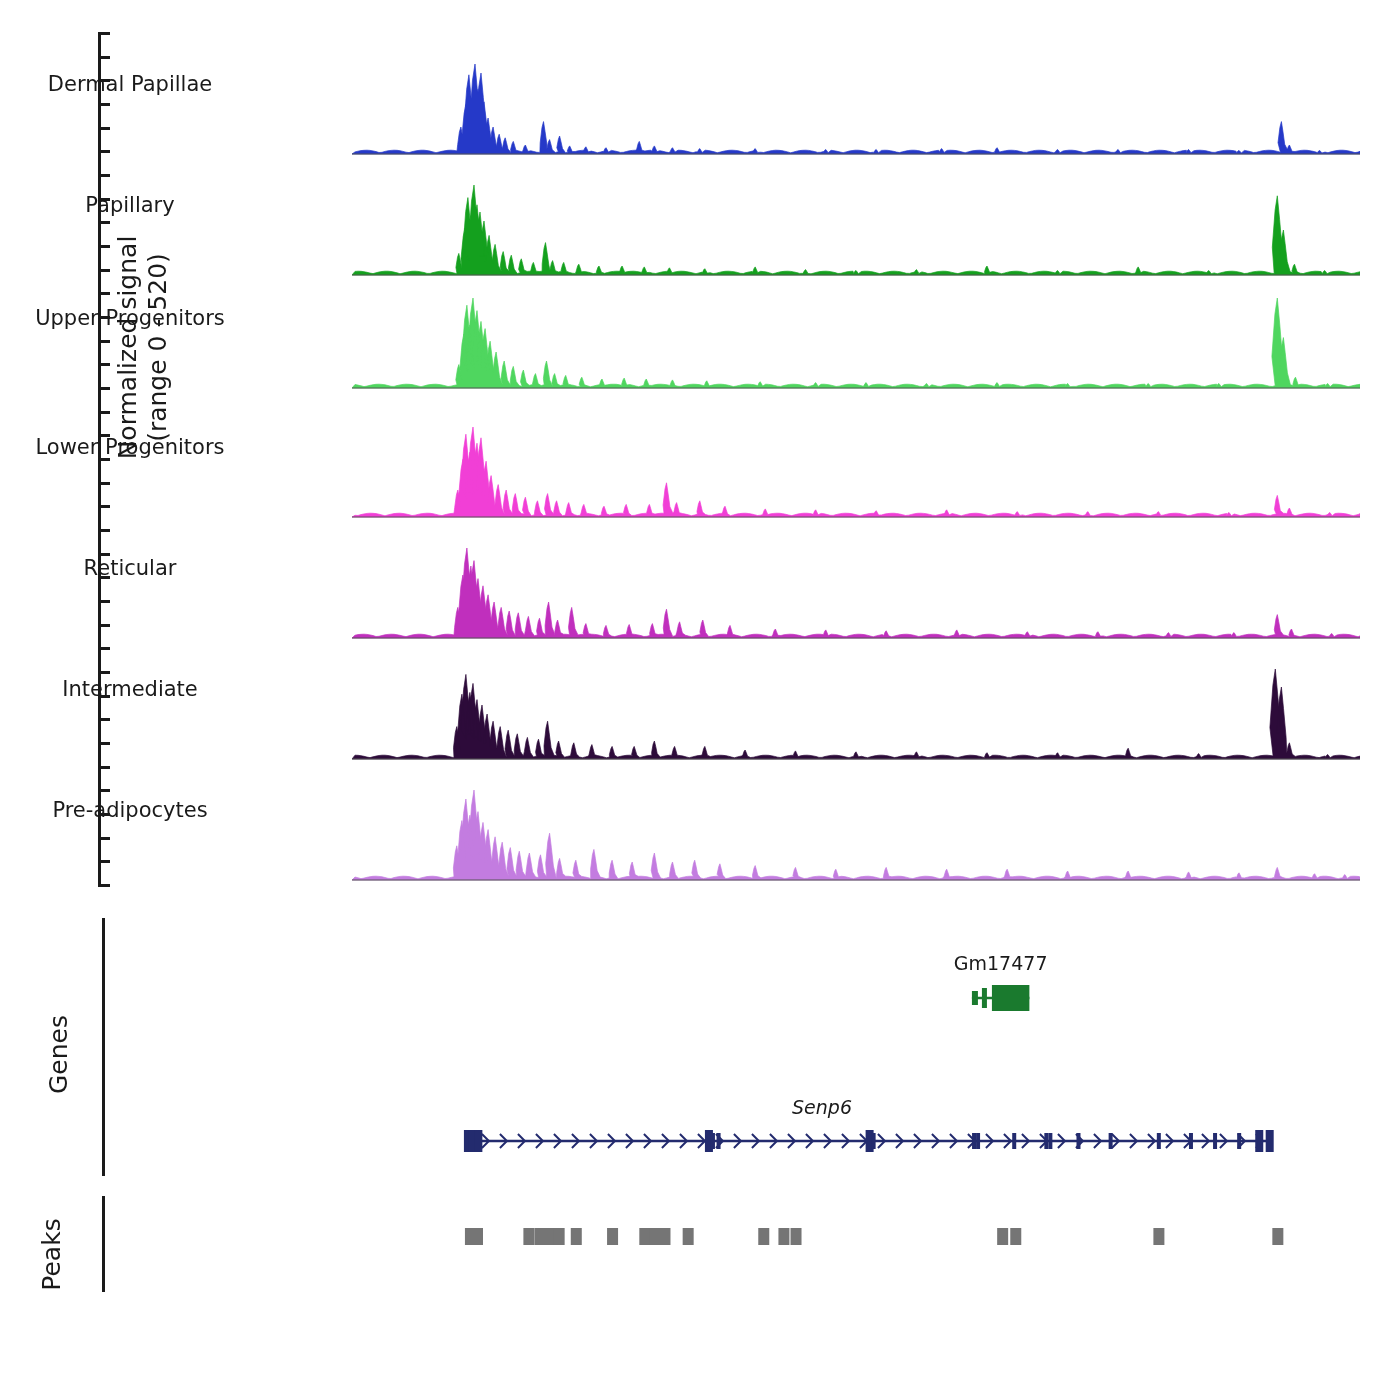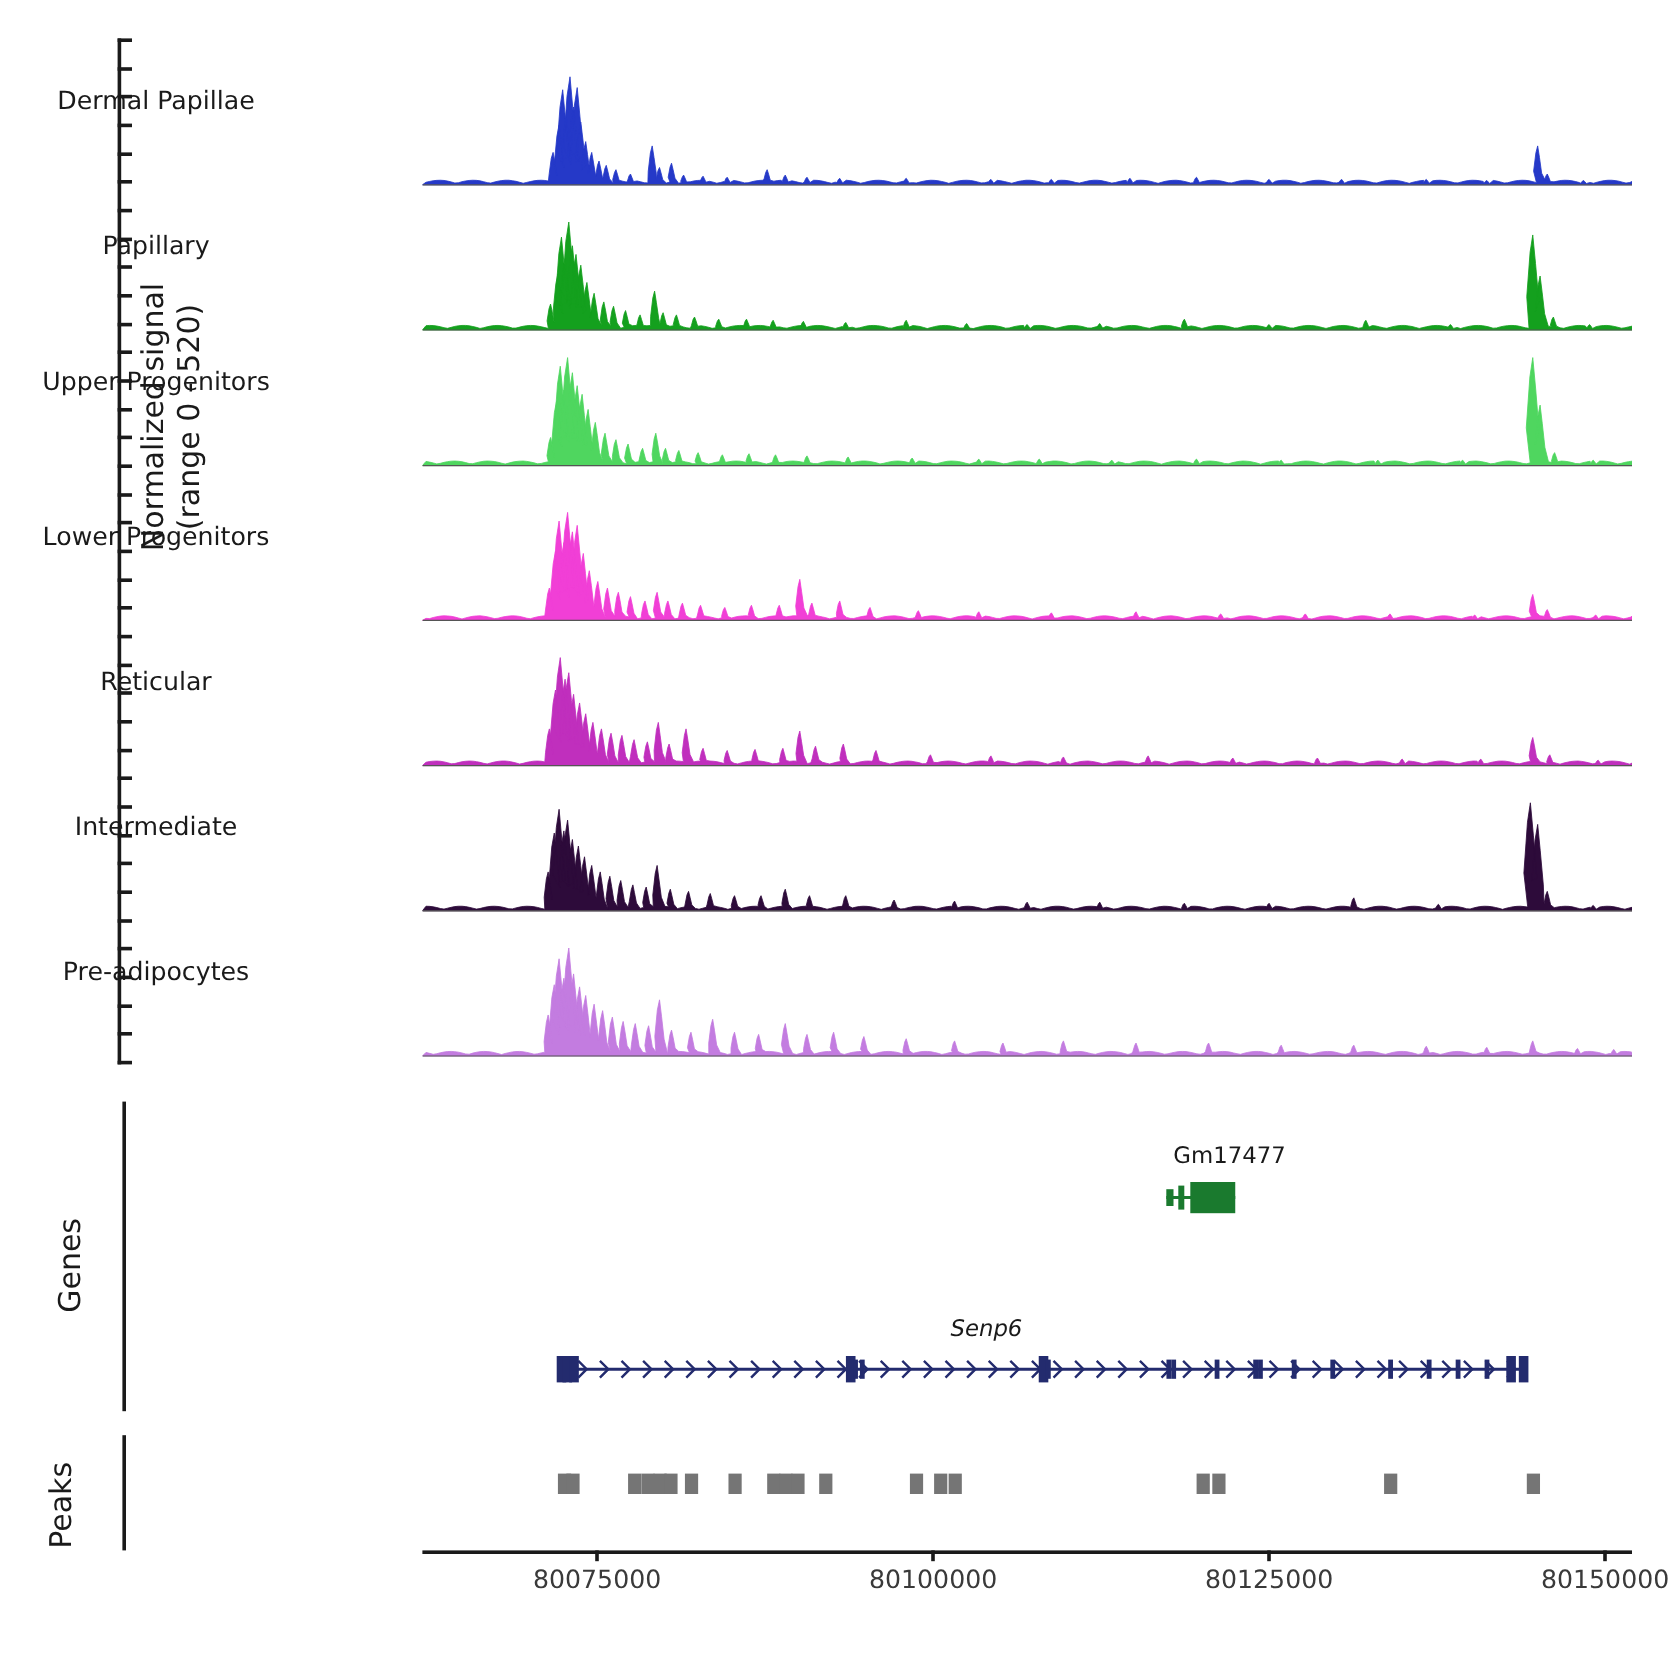--- a/index.html
+++ b/index.html
@@ -247,21 +247,21 @@
         <div class="track-name" style="top:14px;">Pre-adipocytes</div>
         <svg width="1008" height="100" viewBox="0 0 1008 100">
           <path d="M0.0,96.0 L3.0,93.0 L6.0,93.8 L9.0,94.6 L12.0,94.1 L15.0,93.3 L18.0,92.7 L21.0,92.3 L24.0,92.2 L27.0,92.4 L30.0,92.8 L33.0,93.5 L36.0,94.3 L39.0,94.5 L42.0,93.6 L45.0,92.9 L48.0,92.4 L51.0,92.2 L54.0,92.3 L57.0,92.6 L60.0,93.2 L63.0,94.0 L66.0,94.8 L69.0,93.9 L72.0,93.2 L75.0,92.6 L78.0,92.3 L81.0,92.2 L84.0,92.5 L87.0,93.0 L90.0,93.7 L93.0,94.5 L96.0,94.2 L99.0,93.4 L102.0,92.8 L101.4,84.0 L103.3,68.0 L104.8,61.8 L106.4,72.1 L108.2,85.7 L105.6,75.2 L107.9,47.3 L109.9,36.6 L111.8,54.4 L114.2,78.2 L108.8,67.7 L111.6,29.6 L113.9,15.0 L116.2,39.3 L119.0,71.7 L113.4,73.3 L115.9,42.9 L117.9,31.2 L120.0,50.6 L122.4,76.6 L116.6,64.5 L119.5,22.2 L122.0,6.0 L124.4,33.0 L127.4,69.0 L121.4,72.1 L123.9,39.9 L126.0,27.6 L128.1,48.1 L130.6,75.5 L126.8,75.8 L129.1,48.8 L131.0,38.4 L133.0,55.7 L135.3,78.7 L132.1,78.4 L134.3,54.7 L136.1,45.6 L137.9,60.7 L140.1,80.9 L139.4,80.9 L141.5,60.6 L143.1,52.8 L144.8,65.8 L146.9,83.0 L146.6,82.8 L148.6,65.0 L150.2,58.2 L151.8,69.5 L153.7,84.7 L156.7,92.5 L154.9,84.7 L156.7,69.4 L158.3,63.6 L159.8,73.3 L161.6,86.3 L164.6,92.2 L164.1,85.9 L165.9,72.4 L167.3,67.2 L168.8,75.8 L170.6,87.4 L173.6,92.2 L174.2,86.5 L176.0,73.9 L177.4,69.0 L178.8,77.1 L180.6,87.9 L183.6,92.9 L186.6,93.6 L185.4,87.2 L187.1,75.3 L188.5,70.8 L189.9,78.4 L191.6,88.4 L194.6,92.7 L193.7,79.6 L195.8,57.6 L197.6,49.2 L199.3,63.2 L201.4,82.0 L204.4,94.4 L204.7,88.4 L206.3,78.3 L207.6,74.4 L209.0,80.9 L210.6,89.5 L213.6,92.2 L216.6,92.3 L219.6,92.7 L222.6,93.3 L220.9,89.1 L222.5,79.8 L223.8,76.2 L225.1,82.1 L226.7,90.1 L229.7,92.4 L232.7,92.9 L235.7,93.6 L238.7,94.4 L238.6,85.3 L240.4,70.9 L241.9,65.4 L243.4,74.6 L245.2,86.8 L248.2,93.1 L251.2,93.8 L254.2,94.7 L257.2,94.1 L257.2,89.1 L258.8,79.8 L260.1,76.2 L261.4,82.1 L263.0,90.1 L266.0,94.8 L269.0,93.9 L272.0,93.2 L275.0,92.6 L278.0,92.3 L277.4,89.7 L278.9,81.2 L280.2,78.0 L281.5,83.4 L283.1,90.6 L286.1,92.3 L289.1,92.2 L292.1,92.4 L295.1,92.8 L298.1,93.5 L301.1,94.3 L299.2,86.5 L301.0,73.9 L302.4,69.0 L303.8,77.1 L305.6,87.9 L308.6,94.0 L311.6,94.7 L314.6,93.9 L317.6,93.1 L317.7,89.7 L319.3,81.2 L320.5,78.0 L321.8,83.4 L323.4,90.6 L326.4,94.4 L329.4,93.6 L332.4,92.9 L335.4,92.4 L338.4,92.2 L341.4,92.3 L339.8,89.1 L341.4,79.8 L342.7,76.2 L344.0,82.1 L345.6,90.1 L348.6,94.0 L351.6,94.7 L354.6,93.9 L357.6,93.1 L360.6,92.6 L363.6,92.3 L366.6,92.2 L365.1,90.3 L366.7,82.7 L367.9,79.8 L369.2,84.7 L370.7,91.1 L373.7,94.6 L376.7,94.1 L379.7,93.3 L382.7,92.7 L385.7,92.3 L388.7,92.2 L391.7,92.4 L394.7,92.8 L397.7,93.5 L400.7,94.3 L400.5,91.0 L402.0,84.2 L403.2,81.6 L404.4,85.9 L405.9,91.7 L408.9,93.8 L411.9,93.1 L414.9,92.5 L417.9,92.2 L420.9,92.2 L423.9,92.5 L426.9,93.1 L429.9,93.8 L432.9,94.7 L435.9,94.1 L438.9,93.3 L441.9,92.7 L440.9,91.6 L442.3,85.7 L443.5,83.4 L444.7,87.2 L446.2,92.2 L449.2,93.6 L452.2,94.5 L455.2,94.3 L458.2,93.4 L461.2,92.8 L464.2,92.4 L467.2,92.2 L470.2,92.3 L473.2,92.7 L476.2,93.4 L479.2,94.2 L482.2,94.6 L481.3,92.2 L482.7,87.1 L483.8,85.2 L485.0,88.4 L486.4,92.8 L489.4,92.3 L492.4,92.6 L495.4,93.2 L498.4,94.0 L501.4,94.7 L504.4,93.9 L507.4,93.1 L510.4,92.6 L513.4,92.3 L516.4,92.2 L519.4,92.5 L522.4,93.0 L525.4,93.7 L528.4,94.5 L531.4,94.2 L531.6,91.6 L533.0,85.7 L534.2,83.4 L535.4,87.2 L536.9,92.2 L539.9,92.8 L542.9,92.4 L545.9,92.2 L548.9,92.3 L551.9,92.7 L554.9,93.4 L557.9,94.2 L560.9,94.6 L563.9,93.7 L566.9,93.0 L569.9,92.5 L572.9,92.2 L575.9,92.3 L578.9,92.6 L581.9,93.1 L584.9,93.9 L587.9,94.7 L590.9,94.0 L592.1,92.2 L593.6,87.1 L594.7,85.2 L595.9,88.4 L597.3,92.8 L600.3,92.6 L603.3,92.3 L606.3,92.2 L609.3,92.5 L612.3,93.0 L615.3,93.7 L618.3,94.5 L621.3,94.2 L624.3,93.4 L627.3,92.8 L630.3,92.3 L633.3,92.2 L636.3,92.3 L639.3,92.8 L642.3,93.4 L645.3,94.2 L648.3,94.5 L651.3,93.7 L652.6,92.2 L654.0,87.1 L655.2,85.2 L656.4,88.4 L657.8,92.8 L660.8,92.8 L663.8,92.4 L666.8,92.2 L669.8,92.3 L672.8,92.7 L675.8,93.4 L678.8,94.1 L681.8,94.6 L684.8,93.7 L687.8,93.0 L690.8,92.5 L693.8,92.2 L696.8,92.2 L699.8,92.5 L702.8,93.1 L705.8,93.8 L708.8,94.7 L711.8,94.0 L713.2,92.8 L714.5,88.6 L715.7,87.0 L716.8,89.7 L718.2,93.3 L721.2,92.6 L724.2,92.3 L727.2,92.2 L730.2,92.5 L733.2,93.0 L736.2,93.7 L739.2,94.5 L742.2,94.2 L745.2,93.4 L748.2,92.8 L751.2,92.4 L754.2,92.2 L757.2,92.3 L760.2,92.7 L763.2,93.4 L766.2,94.2 L769.2,94.6 L772.2,93.7 L773.6,92.8 L775.0,88.6 L776.2,87.0 L777.3,89.7 L778.7,93.3 L781.7,92.8 L784.7,92.4 L787.7,92.2 L790.7,92.3 L793.7,92.7 L796.7,93.3 L799.7,94.1 L802.7,94.6 L805.7,93.8 L808.7,93.0 L811.7,92.5 L814.7,92.2 L817.7,92.2 L820.7,92.5 L823.7,93.1 L826.7,93.8 L829.7,94.7 L832.7,94.1 L834.2,93.2 L835.5,89.4 L836.6,87.9 L837.8,90.3 L839.1,93.6 L842.1,93.1 L845.1,93.8 L848.1,94.7 L851.1,94.1 L854.1,93.3 L857.1,92.7 L860.1,92.3 L863.1,92.2 L866.1,92.4 L869.1,92.9 L872.1,93.5 L875.1,94.4 L878.1,94.4 L881.1,93.5 L884.1,92.9 L884.6,93.5 L885.9,90.1 L887.0,88.8 L888.1,91.0 L889.5,93.8 L892.5,93.9 L895.5,93.2 L898.5,92.6 L901.5,92.3 L904.5,92.2 L907.5,92.5 L910.5,93.0 L913.5,93.7 L916.5,94.5 L919.5,94.2 L922.5,93.4 L922.7,91.6 L924.2,85.7 L925.3,83.4 L926.5,87.2 L928.0,92.2 L931.0,93.6 L934.0,94.4 L937.0,94.4 L940.0,93.5 L943.0,92.9 L946.0,92.4 L949.0,92.2 L952.0,92.3 L955.0,92.7 L958.0,93.3 L961.0,94.1 L960.2,93.8 L961.5,90.8 L962.6,89.7 L963.7,91.6 L965.1,94.1 L968.1,92.5 L971.1,92.2 L974.1,92.2 L977.1,92.6 L980.1,93.1 L983.1,93.9 L986.1,94.7 L989.1,94.0 L990.5,94.1 L991.8,91.6 L992.9,90.6 L994.0,92.2 L995.3,94.4 L998.3,92.4 L1001.3,92.2 L1004.3,92.3 L1007.3,92.6 L1008.0,93.2 L1008.0,96.0 Z" fill="#c37ce0" stroke="#c37ce0" stroke-width="0.7"></path>
           <line x1="0" y1="96" x2="1008" y2="96" stroke="#555" stroke-width="1"></line>
         </svg>
       </div>
     </div>
 
   <div class="gene-panel" style="top:930px;height:246px;">
     <div id="gene-shapes">
-        <div class="gene-label" style="left:648.648px;top:22px;margin-left:24px;">Gm17477</div>
+        <div class="gene-label" style="left:648.648px;top:22px;">Gm17477</div>
         <svg width="1008" height="40" viewBox="0 0 1008 40" style="position:absolute;left:0;top:48px;">
           <line x1="619.92" y1="20" x2="677.3760000000001" y2="20" stroke="#1a7a2e" stroke-width="2.5"></line>
           <rect x="619.92" y="13" width="6" height="14" fill="#1a7a2e"></rect>
           <rect x="629.92" y="10" width="5" height="20" fill="#1a7a2e"></rect>
           <rect x="639.92" y="7" width="37.45600000000013" height="26" fill="#1a7a2e"></rect>
         </svg>
         <div class="gene-label" style="left:470px;top:166px;font-style:italic;">Senp6</div>
         <svg width="1008" height="40" viewBox="0 0 1008 40" style="position:absolute;left:0;top:192px;">
           <line x1="115.92" y1="19" x2="919.296" y2="19" stroke="#232b6e" stroke-width="2.5"></line>
           <path d="M129.92000000000002,12 L136.92000000000002,19 L129.92000000000002,26" fill="none" stroke="#232b6e" stroke-width="2"></path>
@@ -350,26 +350,13 @@
           <rect x="406.26399999999995" y="6" width="11" height="17" fill="#757575"></rect>
           <rect x="426.424" y="6" width="11" height="17" fill="#757575"></rect>
           <rect x="438.52" y="6" width="11" height="17" fill="#757575"></rect>
           <rect x="645.16" y="6" width="11" height="17" fill="#757575"></rect>
           <rect x="658.264" y="6" width="11" height="17" fill="#757575"></rect>
           <rect x="801.4000000000001" y="6" width="11" height="17" fill="#757575"></rect>
           <rect x="920.344" y="6" width="11" height="17" fill="#757575"></rect>
         </svg></div>
   </div>
 
-  <div class="xaxis">
-    <div class="xspine"></div>
-    <div id="xticks">
-        <div class="xtick" style="left:144.1px"></div>
-        <div class="xticklabel" style="left:145.6px">80075000</div>
-        <div class="xtick" style="left:424.1px"></div>
-        <div class="xticklabel" style="left:425.6px">80100000</div>
-        <div class="xtick" style="left:704.0999999999999px"></div>
-        <div class="xticklabel" style="left:705.5999999999999px">80125000</div>
-        <div class="xtick" style="left:984.1px"></div>
-        <div class="xticklabel" style="left:985.6px">80150000</div>
-      </div>
-  </div>
 </div>
 
 </body></html>

